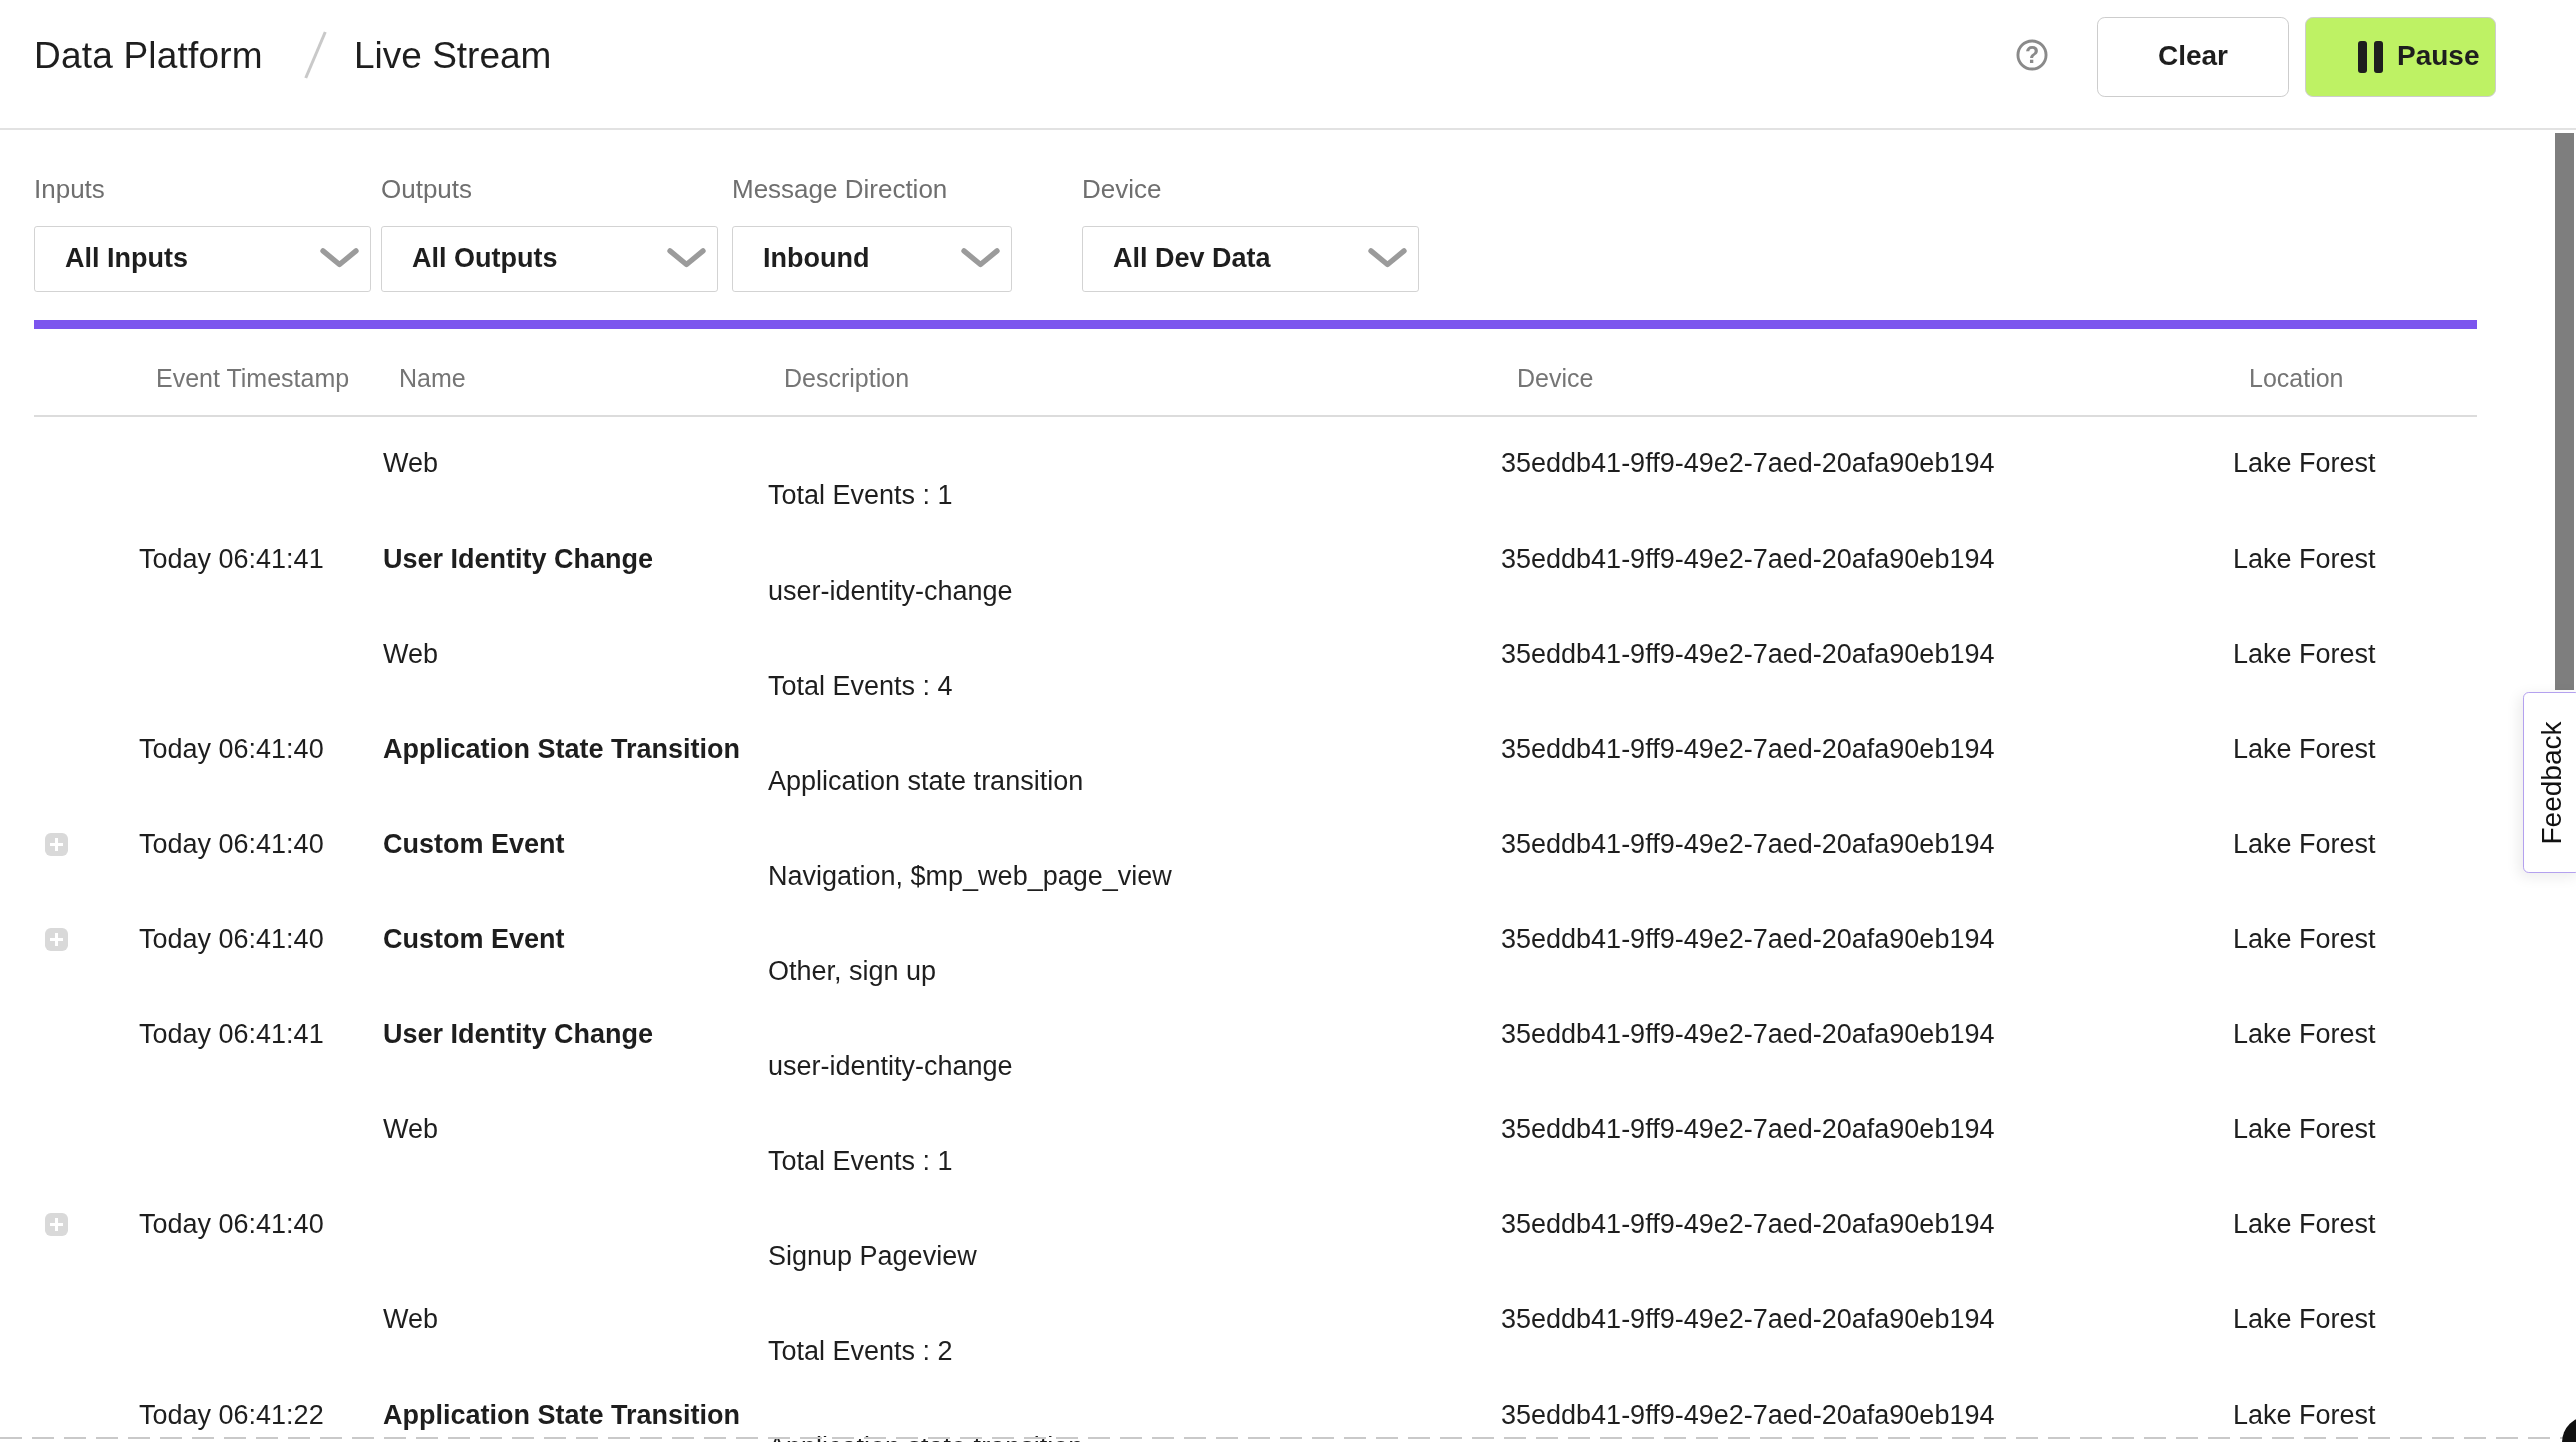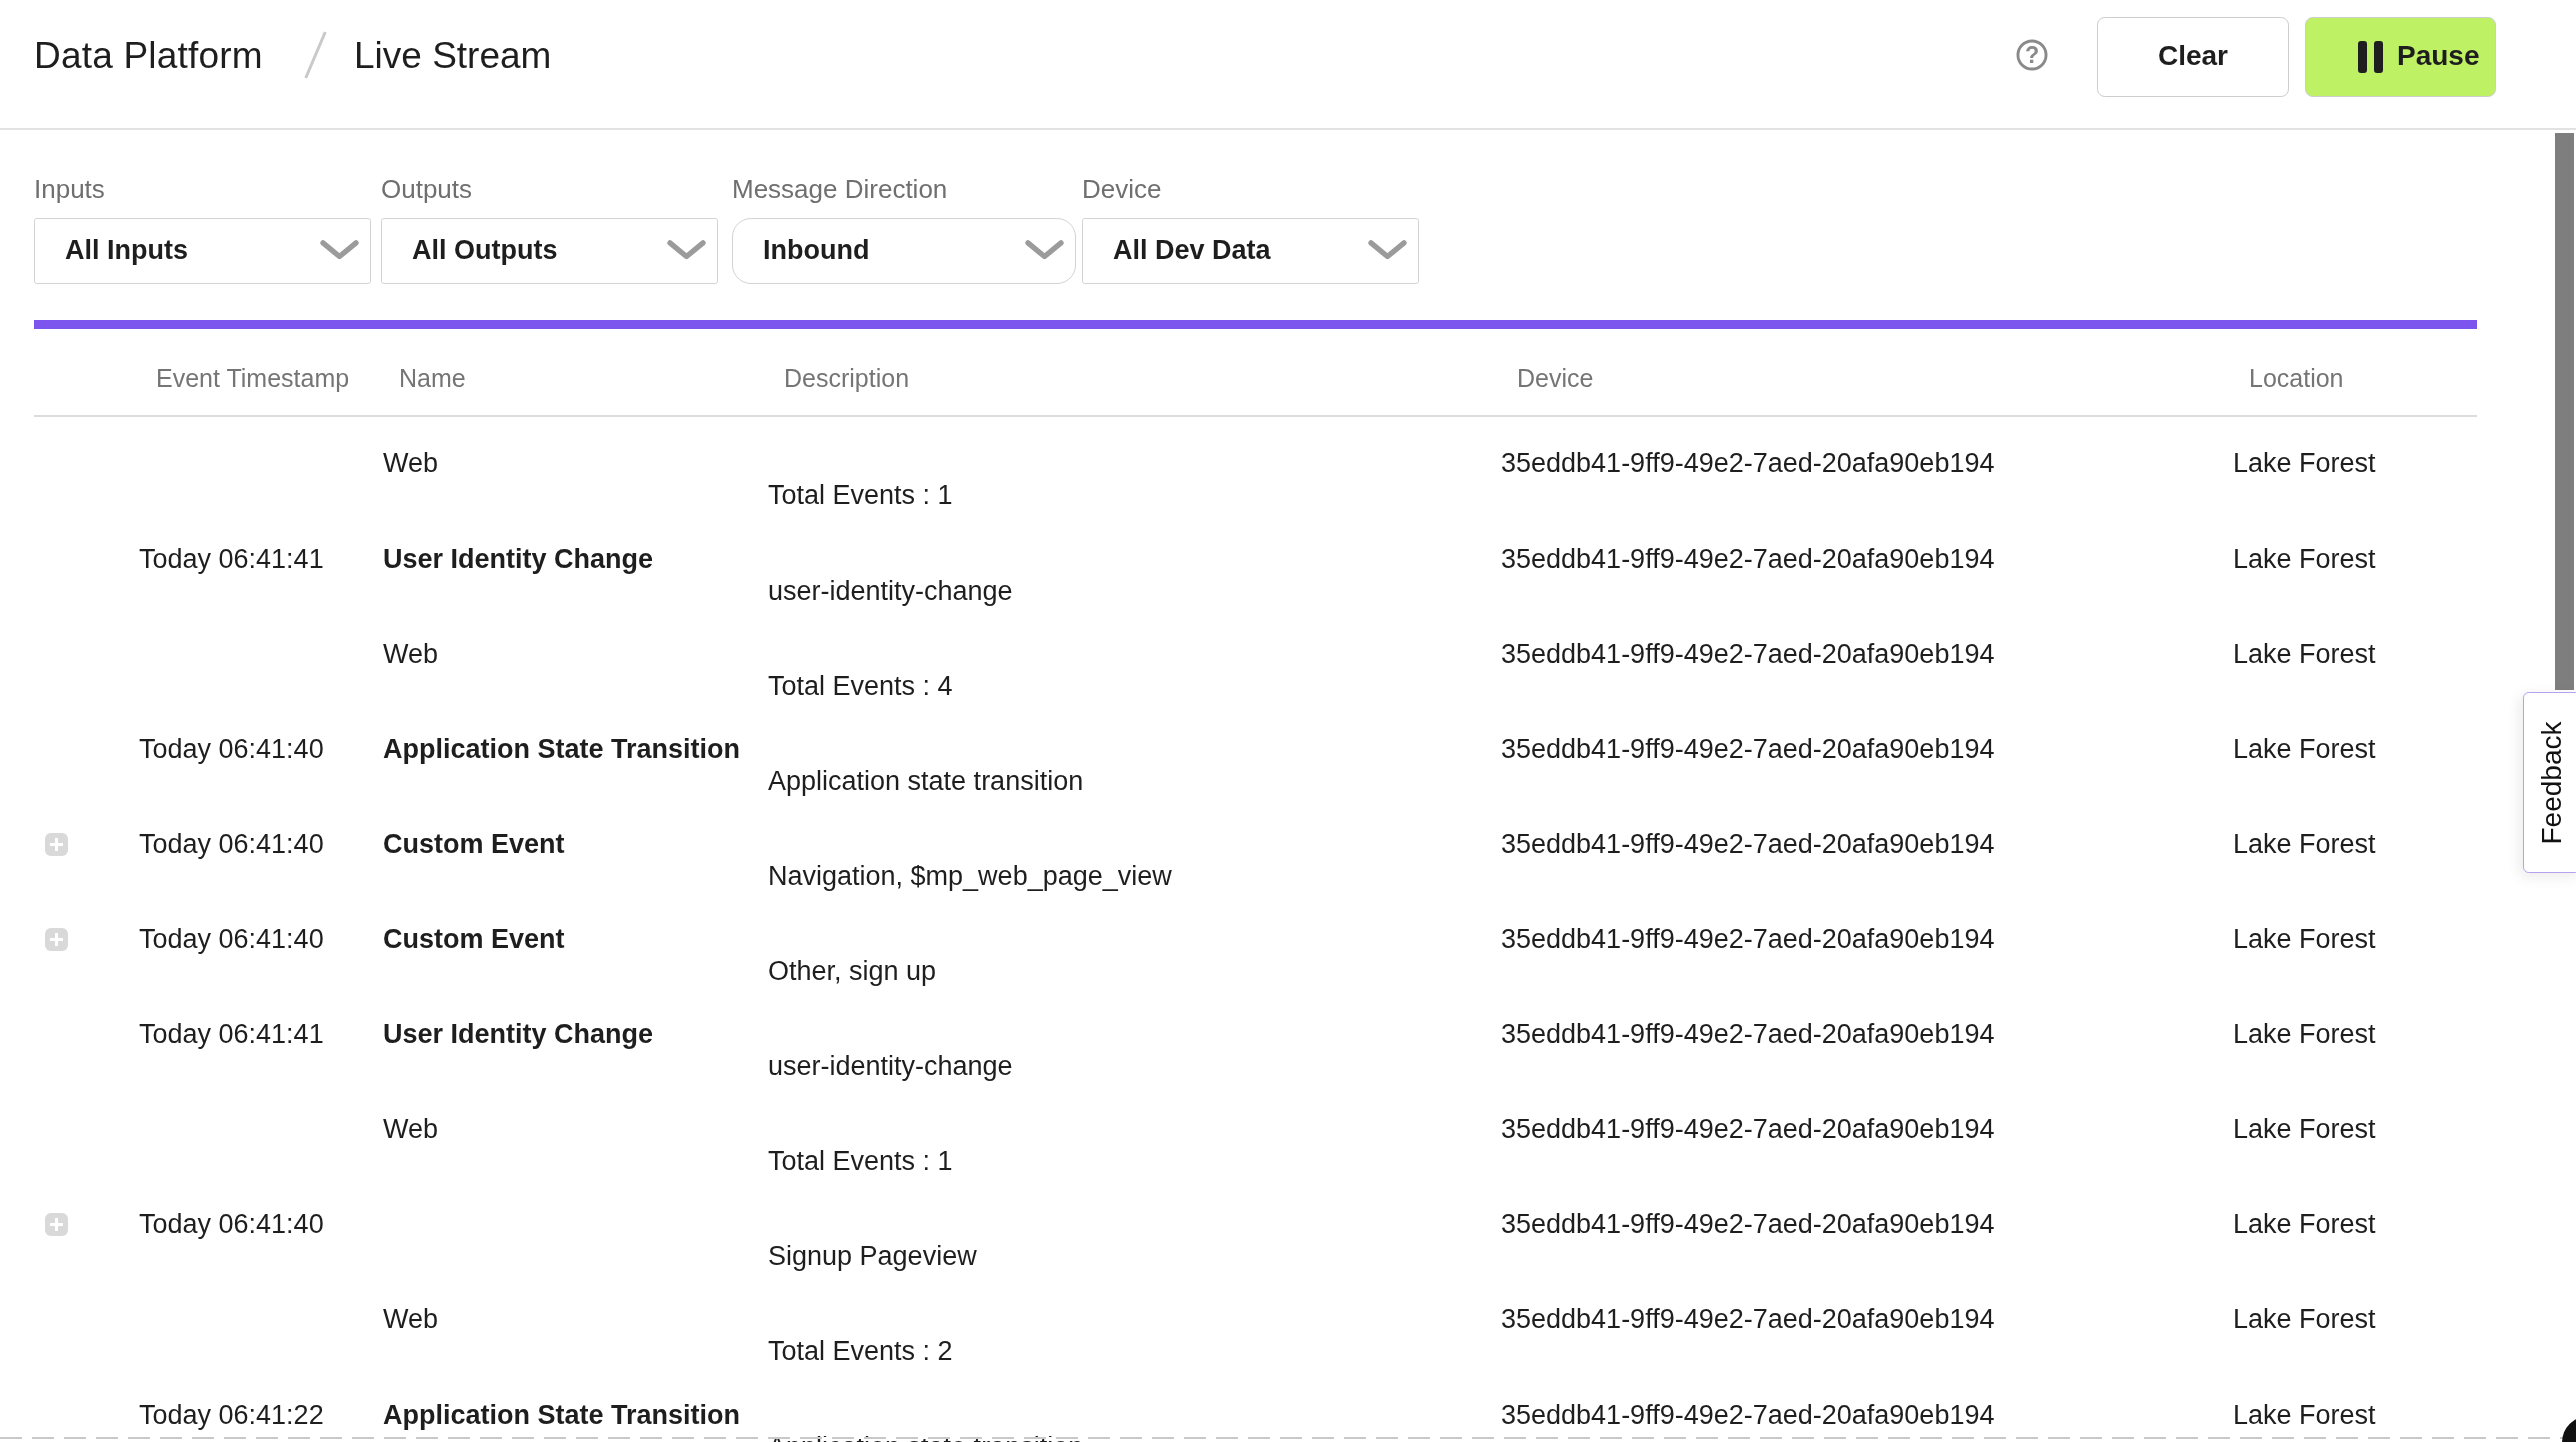--- a/index.html
+++ b/index.html
@@ -15,21 +15,21 @@
   #btn-clear { left:2097px; top:16.5px; width:192px; height:80px; border:1.9px solid #cdcdcd; border-radius:7.8px;
     background:#fff; font-size:28px; font-weight:700; text-align:center; line-height:76px; color:#1e1e1e; }
   #btn-pause { left:2305px; top:16.5px; width:191px; height:80px; border:1.9px solid #cdcdcd; border-radius:7.8px; background:#bef264; }
   #btn-pause .bar { position:absolute; width:8.7px; height:32px; background:#1e1e1e; border-radius:2.9px; top:23px; }
   #btn-pause .b1 { left:52px; } #btn-pause .b2 { left:68px; }
   #btn-pause .txt { position:absolute; left:91px; top:0; height:76px; line-height:76px; font-size:28px; font-weight:700; }
   #hdr-sep { left:0; top:128px; width:2576px; height:1.9px; background:#e2e2e2; }
 
   
   .flabel { top:174px; font-size:26px; color:#6f6f6f; }
-  .fbox { top:218px; height:66px; border:1.9px solid #d3d3d3; border-radius:2.9px; background:#fff;padding-left:33px; }
+  .fbox { top:226px; height:66px; border:1.9px solid #d3d3d3; border-radius:2.9px; background:#fff;padding-left:33px; }
   .fbox .sel { position:absolute; left:30px; top:0; height:62px; line-height:62px; font-size:27px; font-weight:700; }
   .fbox svg { position:absolute; right:10.7px; top:21.4px; }
 
   
   #pbar { left:34px; top:320px; width:2443px; height:8.7px; background:#7c55ee; }
 
   
   .thlabel { top:364px; font-size:25px; color:#757575;margin-left:16px; }
   #thline { left:34px; top:415px; width:2443px; height:1.9px; background:#dcdcdc; }
   .row { position:absolute; left:0; width:2576px; height:95px; }
@@ -90,21 +90,21 @@
     <svg width="39" height="20.4" viewBox="0 0 40 21">
       <polyline points="3,3 20,17 37,3" fill="none" stroke="#9b9b9b" stroke-width="5.5" stroke-linecap="round" stroke-linejoin="round"></polyline>
     </svg>
   </div>
   <div class="abs fbox" style="left:381px; width:337px;">
     <span class="sel">All Outputs</span>
     <svg width="39" height="20.4" viewBox="0 0 40 21">
       <polyline points="3,3 20,17 37,3" fill="none" stroke="#9b9b9b" stroke-width="5.5" stroke-linecap="round" stroke-linejoin="round"></polyline>
     </svg>
   </div>
-  <div class="abs fbox" style="left:732px; width:344px;border-radius:19px;">
+  <div class="abs fbox" style="left:732px; width:280px;">
     <span class="sel">Inbound</span>
     <svg width="39" height="20.4" viewBox="0 0 40 21">
       <polyline points="3,3 20,17 37,3" fill="none" stroke="#9b9b9b" stroke-width="5.5" stroke-linecap="round" stroke-linejoin="round"></polyline>
     </svg>
   </div>
   <div class="abs fbox" style="left:1082px; width:337px;">
     <span class="sel">All Dev Data</span>
     <svg width="39" height="20.4" viewBox="0 0 40 21">
       <polyline points="3,3 20,17 37,3" fill="none" stroke="#9b9b9b" stroke-width="5.5" stroke-linecap="round" stroke-linejoin="round"></polyline>
     </svg>

